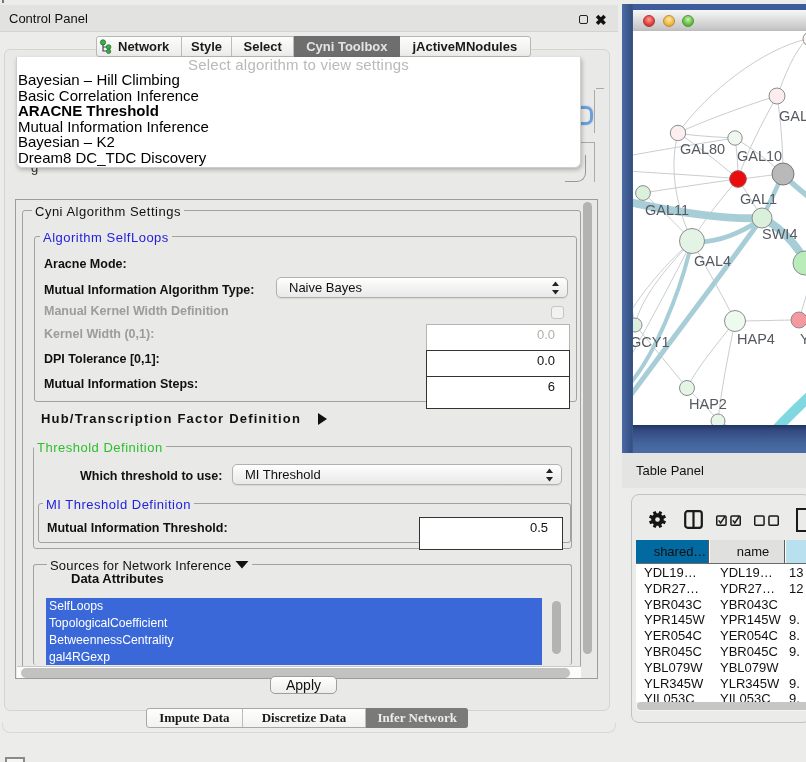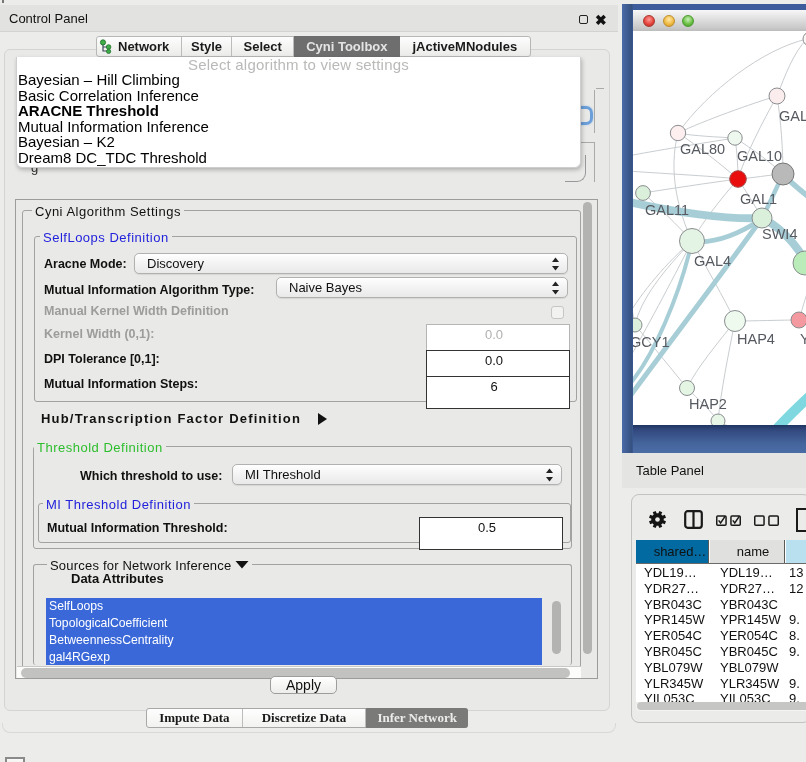--- a/index.html
+++ b/index.html
@@ -22,21 +22,21 @@
 #sp { left:15px; top:185px; width:583px; height:480px; border:1px solid #9c9c9a; background:#e9e9e7;margin-top:9px; }
 
 .fs { position:absolute; border:1px solid #a2a2a0; border-radius:3px; }
 .leg { position:absolute; top:-7px; background:#e9e9e7; padding:0 3px; font-size:13px; line-height:15px; white-space:nowrap; letter-spacing:0.5px; }
 .blab { font-size:12.5px; font-weight:bold; color:#111; white-space:nowrap; }
 .glab { font-size:12.5px; font-weight:bold; color:#9c9c9a; white-space:nowrap; }
 
 .combo { position:absolute; height:21px; background:linear-gradient(#ffffff,#f4f4f4 45%,#e9e9e9); border:1px solid #b1b1af; border-radius:5px; font-size:13px; color:#111; line-height:19px; padding-left:12px; box-shadow:0 1px 1px rgba(0,0,0,0.08); }
 .carr { position:absolute; right:7px; top:3px; width:9px; height:14px; }
 
-.inp { position:absolute; height:33px; background:#fff; font-size:13px; text-align:center; padding-right:8px; line-height:19px; }
+.inp { position:absolute; height:33px; background:#fff; font-size:13px; text-align:right; padding-right:14px; line-height:19px; }
 .inp-dis { border:1px solid #b5b5b3; color:#b0b0ae; }
 .inp-en { border:1.5px solid #333; color:#111; }
 
 #dlist { position:absolute; left:30px; top:398px; width:496px; height:67px; background:#3a68d8; color:#fff; font-size:12.2px; }
 #dlist div { padding-left:3px; line-height:16.9px; }
 
 .vthumb { position:absolute; background:#b3b3b1; border-radius:4.5px; }
 
 #applyBtn { left:270px; top:671px; width:67px; height:18px; background:linear-gradient(#ffffff,#ededeb); border:1px solid #9e9e9c; border-radius:5px; font-size:14px; color:#111; text-align:center; line-height:16px; }
 
@@ -95,29 +95,23 @@
  <div class="abs" style="left:565px;top:150px;width:21px;height:27px;border:1.5px solid #98989a;border-left:none;border-top:none;border-radius:0 0 9px 0;"></div>
  <div class="abs" style="left:31px;top:155px;font-size:13px;color:#333;">g</div>
 
  <div id="sp" class="abs">
 
   <div class="fs" style="left:6px;top:10px;width:559px;height:465px;">
     <span class="leg" style="left:9px;font-size:13px;color:#111;">Cyni Algorithm Settings</span>
   </div>
 
   <div class="fs" style="left:18px;top:36px;width:543px;height:166px;">
-    <span class="leg" style="left:5px;color:#2222dd;">SelfLoops Definition</span>
+    <span class="leg" style="left:5px;color:#2222dd;">Algorithm SelfLoops</span>
   </div>
   <div class="blab abs" style="left:28px;top:57px;">Aracne Mode:</div>
-  <div class="combo" style="left:118px;top:53px;width:434px;">Discovery
-    <svg class="carr" viewBox="0 0 9 14">
-          <path d="M4.5 0.5 L8 5 L1 5 Z" fill="#222"></path>
-          <path d="M4.5 13.5 L8 9 L1 9 Z" fill="#222"></path>
-        </svg>
-  </div>
   <div class="blab abs" style="left:28px;top:83px;">Mutual Information Algorithm Type:</div>
   <div class="combo" style="left:260px;top:77px;width:292px;">Naive Bayes
     <svg class="carr" viewBox="0 0 9 14">
           <path d="M4.5 0.5 L8 5 L1 5 Z" fill="#222"></path>
           <path d="M4.5 13.5 L8 9 L1 9 Z" fill="#222"></path>
         </svg>
   </div>
   <div class="glab abs" style="left:28px;top:104px;">Manual Kernel Width Definition</div>
   <div class="abs" style="left:535px;top:106px;width:13px;height:13px;background:#f2f2f0;border:1px solid #c6c6c4;border-radius:3px;"></div>
   <div class="glab abs" style="left:28px;top:127px;">Kernel Width (0,1):</div>
@@ -178,21 +172,21 @@
    <div class="tb sel" style="width:102px;">Infer Network</div>
  </div>
 
  <div id="dd" class="abs">
    <div class="hdr">Select algorithm to view settings</div>
    <div class="it">Bayesian – Hill Climbing</div>
    <div class="it">Basic Correlation Inference</div>
    <div class="it" style="font-weight:bold;">ARACNE Threshold</div>
    <div class="it">Mutual Information Inference</div>
    <div class="it">Bayesian – K2</div>
-   <div class="it">Dream8 DC_TDC Threshold</div>
+   <div class="it">Dream8 DC_TDC Discovery</div>
  </div>
 </div>
 
 <div id="netwin" class="abs"></div>
 <div class="abs" style="left:633px;top:425px;width:173px;height:28px;background:linear-gradient(#1f3560,#32497e 18%,#44649c 65%,#4a6ca5);"></div>
 <div class="abs" style="left:5px;top:757px;width:20px;height:10px;background:linear-gradient(#fafaf8,#ededeb);border:2px solid #8a8a8a;"></div>
 <div id="ntitle" class="abs"></div>
 <div class="tl abs" style="left:643px;background:radial-gradient(circle at 50% 35%,#ff9a94,#e3403a 60%,#b02822);border:0.5px solid #a83830;"></div>
 <div class="tl abs" style="left:663px;background:radial-gradient(circle at 50% 35%,#ffe9a8,#efb73e 60%,#c8922a);border:0.5px solid #bf8f2f;"></div>
 <div class="tl abs" style="left:682px;background:radial-gradient(circle at 50% 35%,#c8f0b8,#66bd3e 60%,#3f9428);border:0.5px solid #4d9a34;"></div>

